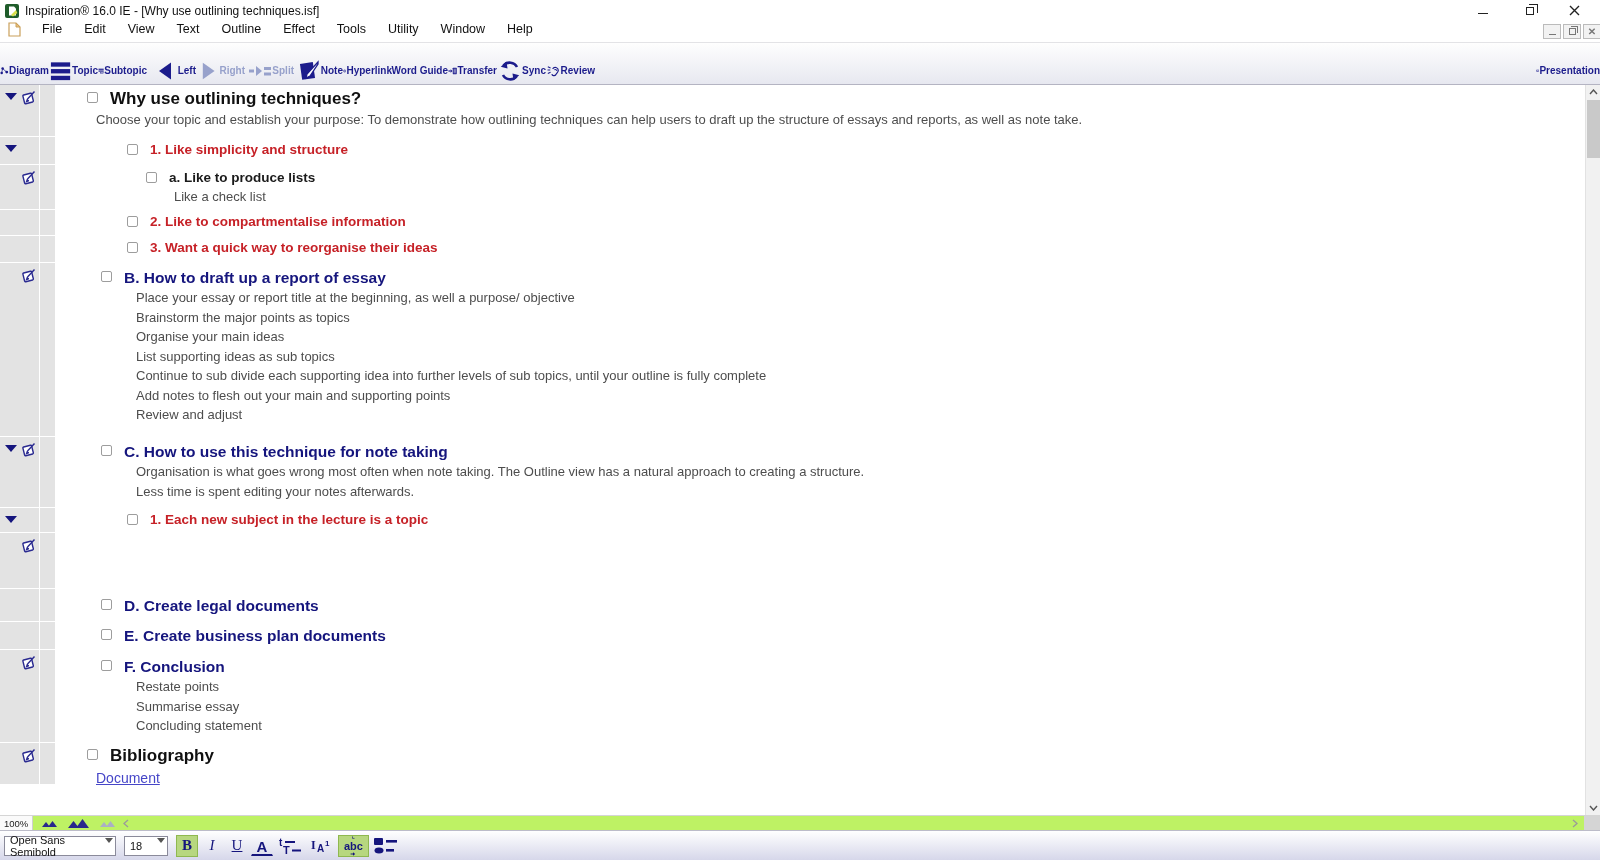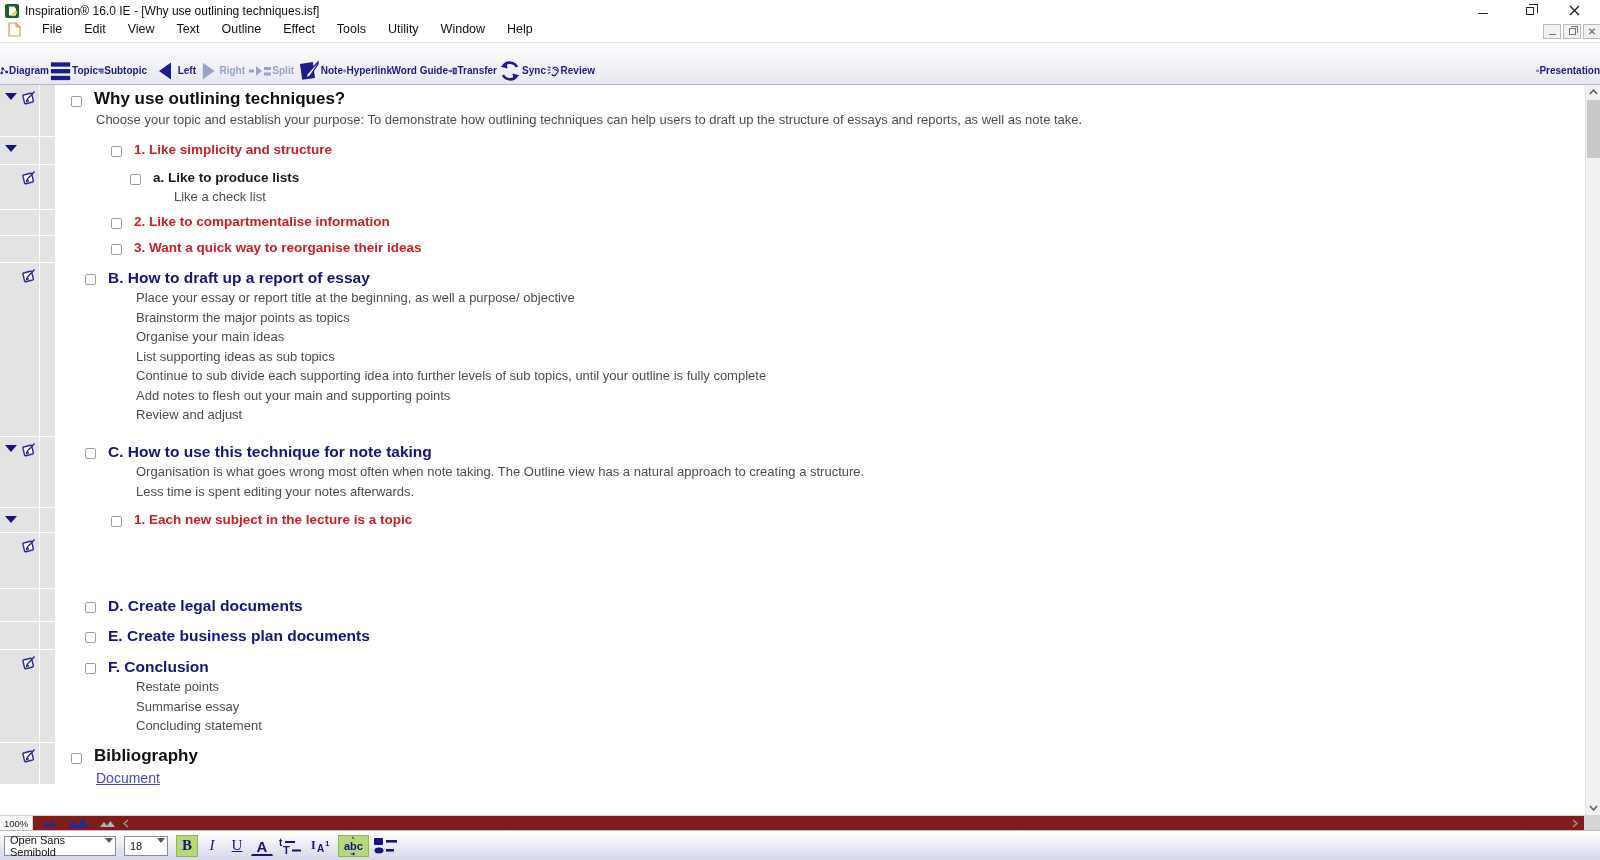--- a/index.html
+++ b/index.html
@@ -42,41 +42,41 @@
   .main { position:absolute; top:85px; left:0; right:15px; height:730px; background:#fff; }
   .orow { display:flex; width:100%; }
   .g1 { width:40px; flex:none; background:#e3e3e3; border-right:1px solid #fff; border-bottom:1px solid #fff; position:relative; }
   .g2 { width:16px; flex:none; background:#e3e3e3; border-right:1px solid #fff; border-bottom:1px solid #fff; }
   .rowc { flex:1; background:#fff; padding-top:4px; }
   .sel .rowc { border:2px solid #1a7cc8; padding-top:2px; }
   .sel .g2 { background:#1464d2; }
   .tri { position:absolute; left:5px; top:8px; width:0; height:0;
     border-left:6px solid transparent; border-right:6px solid transparent; border-top:7px solid #15157d; }
   .nico { position:absolute; left:21px; top:5px; }
-  .line { display:flex; align-items:center; }
+  .line { display:flex; align-items:flex-start;padding-left:16px; }
   .cb { flex:none; width:11px; height:11px; border:1px solid #9d9d9d; border-radius:2px; background:#fff; margin-top:4px; }
   .lv0 .cb { margin-left:15px; } .lv1 .cb { margin-left:29px; }
   .lv2 .cb { margin-left:55px; margin-top:3px; } .lv3 .cb { margin-left:74px; margin-top:3px; }
   .txt { margin-left:12px; }
   .h-title { font-size:17px; font-weight:bold; color:#101010; line-height:22px; }
   .h-sec { font-size:15.5px; font-weight:bold; color:#15157d; line-height:21px; }
   .h-red { font-size:13.5px; font-weight:bold; color:#c62127; line-height:18px; }
   .h-sub { font-size:13.5px; font-weight:bold; color:#1a1a1a; line-height:18px; }
   .note { color:#4d4d4d; font-size:13px; line-height:19.5px; }
   .n0 { margin-left:40px; } .n1 { margin-left:80px; } .n3 { margin-left:118px; }
   .doclink { margin-left:40px; margin-top:3px; display:inline-block; font-size:14px; color:#4646c8; text-decoration:underline; }
 
   
   .vscroll { position:absolute; top:85px; right:0; width:15px; height:730px; background:#f1f1f1; border-left:1px solid #e2e2e2; }
   .vthumb { position:absolute; top:15px; left:1px; width:13px; height:58px; background:#c9c9c9; }
   .varrow { position:absolute; left:0; width:15px; height:14px; display:flex; align-items:center; justify-content:center; }
   .va-up { top:0; } .va-down { bottom:0; }
 
   
-  .statusrow { position:absolute; top:815px; left:0; right:0; height:15px; background:#7f1d1d;
+  .statusrow { position:absolute; top:815px; left:0; right:0; height:15px; background:#bef264;
     border-top:1px solid #d5d5d5; display:flex; align-items:center; }
   .zoomcell { font-size:9.5px; color:#222; padding:0 4px 0 4px; border-right:1px solid #cfcfcf; height:100%;
     display:flex; align-items:center; background:#fafafa; }
   .mtn { margin-left:8px; display:flex; align-items:flex-end; }
   .hchev { margin:0 6px; display:flex; align-items:center; }
   .htrack { flex:1; height:100%; }
   .scorner { width:16px; height:100%; background:#d5d5d5; flex:none; }
 
   
   .formatbar { position:absolute; top:830px; left:0; right:0; height:30px;

